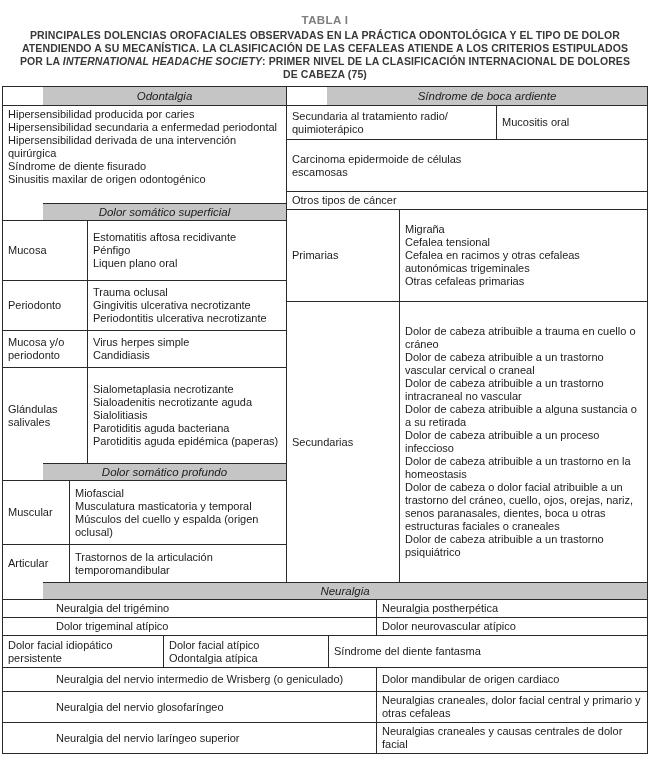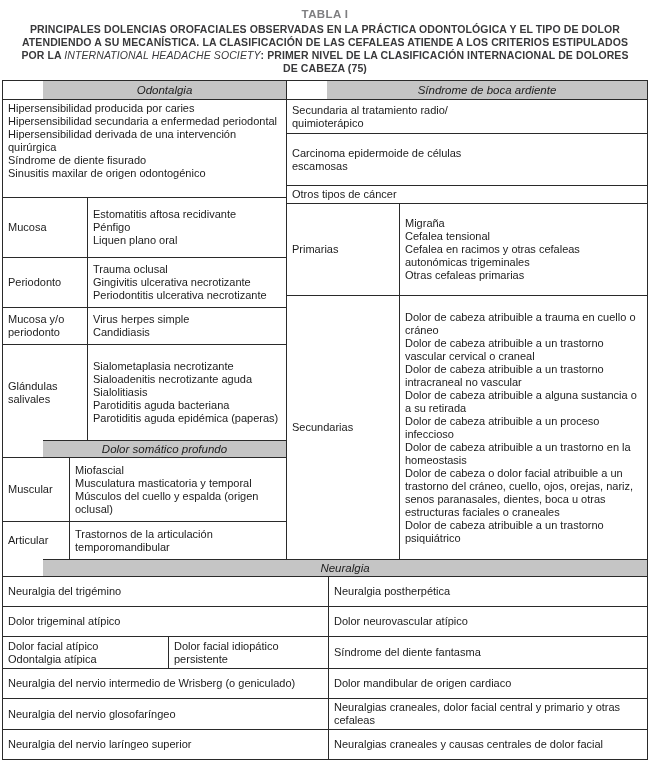--- a/index.html
+++ b/index.html
@@ -8,24 +8,24 @@
     --txt:#1c1c1c;
     --title-gray:#7e7e80;
     --caption:#39393b;
   }
   *{box-sizing:border-box;margin:0;padding:0;}
   html,body{background:#fff;}
   body{font-family:"Liberation Sans","DejaVu Sans",sans-serif;}
   .page{width:650px;height:779px;background:#fff;overflow:hidden;}
 
   
-  .title-block{padding-top:8px;text-align:center;}
+  .title-block{padding-top:14px;text-align:center;}
   .tabla-label{font-size:11.5px;font-weight:bold;color:var(--title-gray);letter-spacing:.4px;line-height:13px;}
   .caption{max-width:614px;margin:2px auto 0 auto;font-size:10.5px;line-height:13px;color:var(--caption);font-weight:bold;letter-spacing:.1px;}
-  .caption i{font-weight:normal;}
+  .caption i{font-weight:bold;}
 
   
   .tbl{width:646px;margin:5px auto 0 auto;border:1px solid var(--border);color:var(--txt);font-size:11px;line-height:13px;}
   .tbl > * + *{border-top:1px solid var(--border);}
   .top-flex{display:flex;align-items:stretch;}
   .colL{width:284px;border-right:1px solid var(--border);display:flex;flex-direction:column;}
   .colR{flex:1;display:flex;flex-direction:column;justify-content:center;}
   .colL > * + *,.colR > * + *{border-top:1px solid var(--border);}
 
   .hdr{background:var(--hdr-bg);font-style:italic;font-size:11.5px;display:flex;align-items:center;justify-content:center;text-align:center;min-height:17px;padding:1px 2px;margin-left:40px;}
@@ -39,21 +39,21 @@
   .grow{flex:1;}
 
   .w-sup{width:84px;}   
   .w-pro{width:66px;}   
   .w-onc{width:209px;}  
   .w-cef{width:112px;}  
 
   
   .nrow{display:flex;align-items:stretch;}
   .nrow > * + *{border-left:1px solid var(--border);}
-  .nleft{width:325px;flex:none;display:flex;align-items:center;padding:8px 5px;white-space:pre-line;}
+  .nleft{width:325px;flex:none;display:flex;align-items:center;padding:2px 5px;white-space:pre-line;margin-left:48px;}
   .nright{flex:1;display:flex;align-items:center;padding:2px 5px;white-space:pre-line;}
   .nsplit{width:325px;flex:none;display:flex;align-items:stretch;padding:0;}
   .nsplit > * + *{border-left:1px solid var(--border);}
   .nsub{display:flex;align-items:center;padding:2px 5px;white-space:pre-line;}
   .nsubA{width:160px;flex:none;}
   .nsubB{flex:1;}
 </style>
 </head>
 <body>
 
@@ -69,20 +69,21 @@
     <div class="top-flex">
 
       <div class="colL">
         <div class="hdr" style="min-height:18px">Odontalgia</div>
         <div class="cell top" style="min-height:98px">Hipersensibilidad producida por caries
 Hipersensibilidad secundaria a enfermedad periodontal
 Hipersensibilidad derivada de una intervención quirúrgica
 Síndrome de diente fisurado
 Sinusitis maxilar de origen odontogénico</div>
 
+        <div class="hdr">Dolor somático superficial</div>
 
         <div class="pair" style="min-height:60px">
           <div class="plabel w-sup">Mucosa</div>
           <div class="pcontent">Estomatitis aftosa recidivante
 Pénfigo
 Liquen plano oral</div>
         </div>
         <div class="pair" style="min-height:50px">
           <div class="plabel w-sup">Periodonto</div>
           <div class="pcontent">Trauma oclusal
@@ -116,20 +117,21 @@
           <div class="pcontent">Trastornos de la articulación temporomandibular</div>
         </div>
       </div>
 
       <div class="colR">
         <div class="hdr" style="min-height:18px">Síndrome de boca ardiente</div>
 
         <div class="pair" style="min-height:34px">
           <div class="plabel w-onc">Secundaria al tratamiento radio/
 quimioterápico</div>
+          <div class="pcontent">Mucositis oral</div>
         </div>
         <div class="pair" style="min-height:52px">
           <div class="plabel w-onc">Carcinoma epidermoide de células escamosas</div>
         </div>
         <div class="cell" style="min-height:18px">Otros tipos de cáncer</div>
 
 
         <div class="pair" style="min-height:92px">
           <div class="plabel w-cef">Primarias</div>
           <div class="pcontent">Migraña
@@ -156,23 +158,23 @@
     <div class="nrow" style="min-height:18px">
       <div class="nleft">Neuralgia del trigémino</div>
       <div class="nright">Neuralgia postherpética</div>
     </div>
     <div class="nrow" style="min-height:18px">
       <div class="nleft">Dolor trigeminal atípico</div>
       <div class="nright">Dolor neurovascular atípico</div>
     </div>
     <div class="nrow" style="min-height:32px">
       <div class="nsplit">
+        <div class="nsub nsubA">Dolor facial idiopático persistente</div>
         <div class="nsub nsubB">Dolor facial atípico
 Odontalgia atípica</div>
-        <div class="nsub nsubA">Dolor facial idiopático persistente</div>
       </div>
       <div class="nright">Síndrome del diente fantasma</div>
     </div>
     <div class="nrow" style="min-height:24px">
       <div class="nleft">Neuralgia del nervio intermedio de Wrisberg (o geniculado)</div>
       <div class="nright">Dolor mandibular de origen cardiaco</div>
     </div>
     <div class="nrow" style="min-height:30px">
       <div class="nleft">Neuralgia del nervio glosofaríngeo</div>
       <div class="nright">Neuralgias craneales, dolor facial central y primario y otras cefaleas</div>

